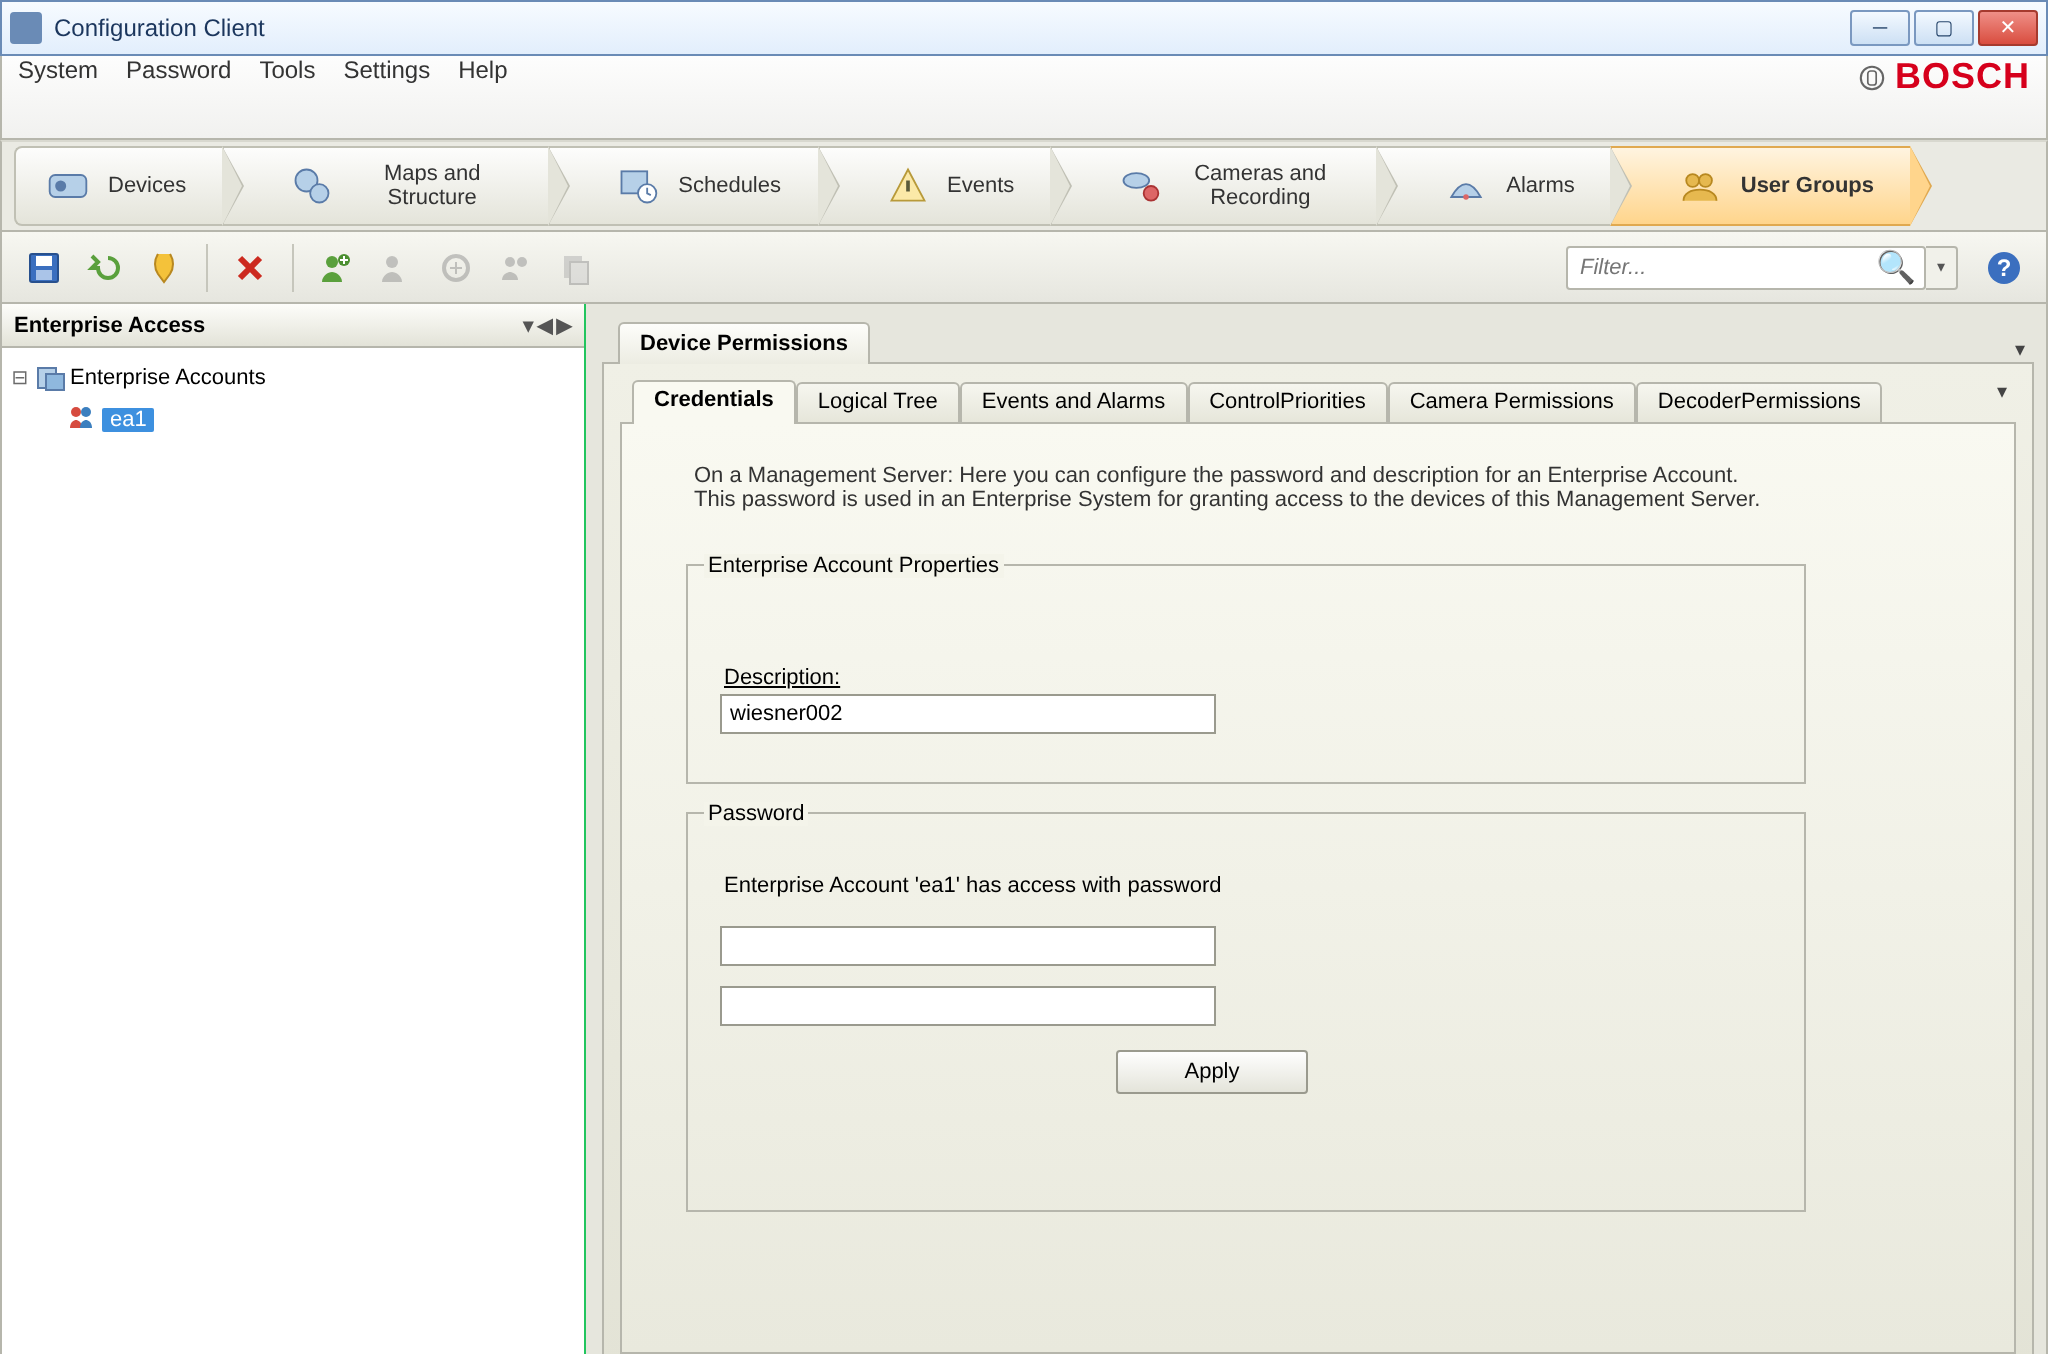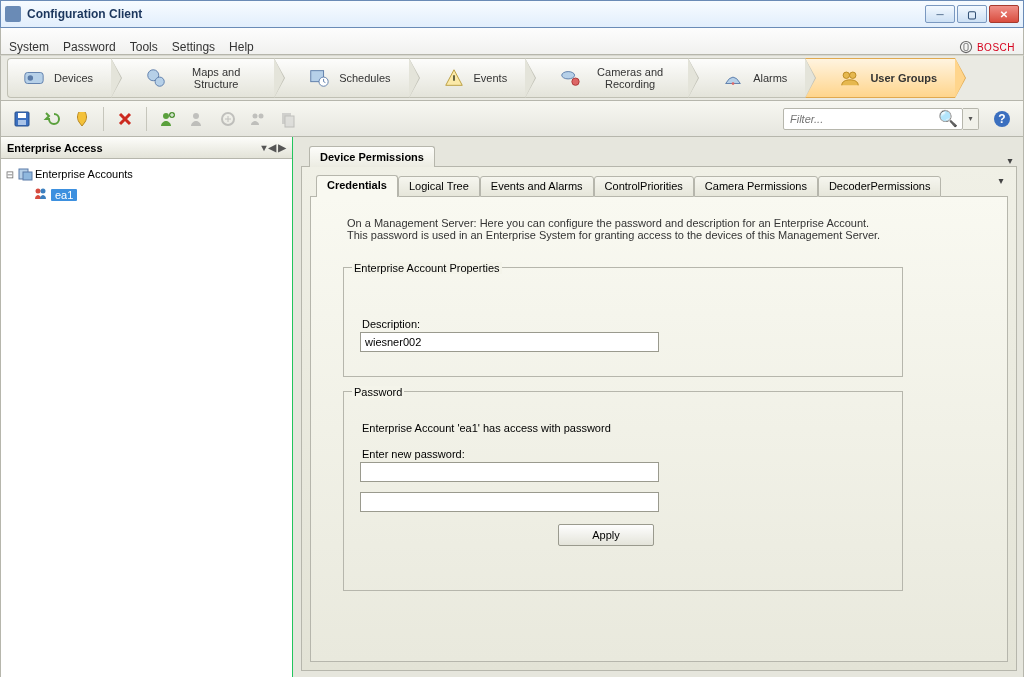--- a/index.html
+++ b/index.html
@@ -1,32 +1,32 @@
 <!DOCTYPE html>
 <html><head>
 <meta charset="utf-8">
 <style>
   * { box-sizing: border-box; font-family: 'Segoe UI', Tahoma, sans-serif; }
   body { margin:0; background:#e8e8e8; width:1024px; height:677px; overflow:hidden; }
 
   
-  .titlebar { height:28px; background:linear-gradient(#f7fbff,#e2eefc); border:1px solid #6a8bb6; display:flex; align-items:center; padding:0 4px;font-weight:bold; }
+  .titlebar { height:28px; background:linear-gradient(#f7fbff,#e2eefc); border:1px solid #6a8bb6; display:flex; align-items:center; padding:0 4px; }
   .titlebar .icon { width:16px; height:16px; margin-right:6px; background:#6a8bb6; border-radius:2px; }
   .titlebar .title { font-size:12px; color:#1b365d; flex:1; }
   .winbtns { display:flex; gap:2px; }
   .winbtn { width:30px; height:18px; border:1px solid #7a98c0; border-radius:2px; background:linear-gradient(#f3f9ff,#cde0f4); display:flex; align-items:center; justify-content:center; font-size:10px; color:#2b4a6f; }
   .winbtn.close { background:linear-gradient(#ef8f87,#d94d3f); border-color:#a63a2e; color:#fff; }
 
   
-  .menubar { height:27px; background:linear-gradient(#fdfdfd,#f1f1ef); border:1px solid #b6b6ac; border-top:none; display:flex; align-items:flex-end; padding:0 8px; justify-content:space-between; }
+  .menubar { height:42px; background:linear-gradient(#fdfdfd,#f1f1ef); border:1px solid #b6b6ac; border-top:none; display:flex; align-items:flex-start; padding:0 8px; justify-content:space-between; }
   .menus { display:flex; gap:14px; font-size:12px; color:#333; }
   .menus span { cursor:default; }
   .brand { display:flex; align-items:center; gap:4px; }
   .brand svg { width:14px; height:14px; }
-  .brand-text { font-weight:normal; font-size:10px; color:#d6001c; letter-spacing:0.5px; }
+  .brand-text { font-weight:bold; font-size:18px; color:#d6001c; letter-spacing:0.5px; }
 
   
   .steps { height:46px; background:#eaeae3; border:1px solid #b6b6ac; border-top:1px solid #d8d8cf; display:flex; align-items:center; padding:2px 6px; }
   .step { position:relative; height:40px; display:flex; align-items:center; background:linear-gradient(#fdfdfc,#e4e4da); border:1px solid #c0c0b4; border-right:none; padding:0 18px 0 30px; font-size:11px; color:#333; cursor:default; }
   .step:first-child { border-radius:4px 0 0 4px; padding-left:12px;justify-content:flex-end; }
   .step::after { content:""; position:absolute; right:-10px; top:-1px; width:0; height:0; border-top:20px solid transparent; border-bottom:20px solid transparent; border-left:10px solid #e4e4da; z-index:2; }
   .step::before { content:""; position:absolute; right:-11px; top:-1px; width:0; height:0; border-top:20px solid transparent; border-bottom:20px solid transparent; border-left:11px solid #c0c0b4; z-index:1; }
   .step.active { background:linear-gradient(#fff4e0,#ffd58c); border-color:#e0a950; }
   .step.active::after { border-left-color:#ffd58c; }
   .step.active::before { border-left-color:#e0a950; }
@@ -71,21 +71,21 @@
   .tabfill2 { flex:1; border-bottom:1px solid #b6b6ac; }
   .tabbody2 { flex:1; border:1px solid #b6b6ac; border-top:none; background:linear-gradient(#f9f9f1,#e9e9dd); padding:20px 32px; overflow:auto; }
 
   .infotext { font-size:11px; color:#333; margin-bottom:26px; padding-left:4px; }
 
   .groupbox { border:1px solid #b6b6ac; background:linear-gradient(#f4f4ea,#eaead f); padding:18px 16px 16px; margin-bottom:14px; position:relative; width:560px; }
   .groupbox legend, .grouptitle { position:absolute; top:-2px; left:4px; font-size:11px; background:transparent; padding:0 2px; transform:translateY(-50%); }
   .grouptitle { position:absolute; top:0; left:8px; transform:translateY(-50%); background:linear-gradient(#f4f4ea,#f4f4ea); padding:0 2px; font-size:11px; }
   .fld-label { font-size:11px; margin:4px 0 2px 2px; display:block; }
   .txt { width:290px; height:20px; border:1px solid #9a9a8e; background:#fff; font-size:11px; padding:2px 4px; outline:none; }
-  .txt.wide { width:299px; }
+  .txt.wide { width:248px; }
   .applybtn { width:96px; height:22px; font-size:11px; border:1px solid #9a9a8e; background:linear-gradient(#fefefe,#e4e4da); border-radius:2px; margin-top:12px; margin-left:198px; }
   .pw-statement { font-size:11px; margin:4px 0 14px 2px; }
 </style>
 </head>
 <body>
 
 <div class="titlebar">
   <div class="icon"></div>
   <div class="title">Configuration Client</div>
   <div class="winbtns">
@@ -308,32 +308,31 @@
         <div class="tab2">DecoderPermissions</div>
         <div class="tabfill2"></div>
         <div class="tabexp" style="border-bottom:1px solid #b6b6ac;">▾</div>
       </div>
       <div class="tabbody2">
         <div class="infotext">
           <div>On a Management Server: Here you can configure the password and description for an Enterprise Account.</div>
           <div>This password is used in an Enterprise System for granting access to the devices of this Management Server.</div>
         </div>
 
-        <div class="groupbox" style="height:110px;">
+        <div class="groupbox" style="height:110px;text-decoration:underline;">
           <div class="grouptitle">Enterprise Account Properties</div>
           <div style="margin-top:32px;">
             <label class="fld-label">Description:</label>
             <input class="txt wide" value="wiesner002" style="">
           </div>
         </div>
 
         <div class="groupbox" style="height:200px;">
           <div class="grouptitle">Password</div>
           <div class="pw-statement" style="margin-top:12px;">Enterprise Account 'ea1' has access with password</div>
-          <label class="fld-label">Enter new password:</label>
           <input type="password" class="txt wide" style="">
           <div style="height:10px;"></div>
           <input type="password" class="txt wide" style="">
           <br>
           <button class="applybtn">Apply</button>
         </div>
       </div>
     </div>
   </div>
 </div>

